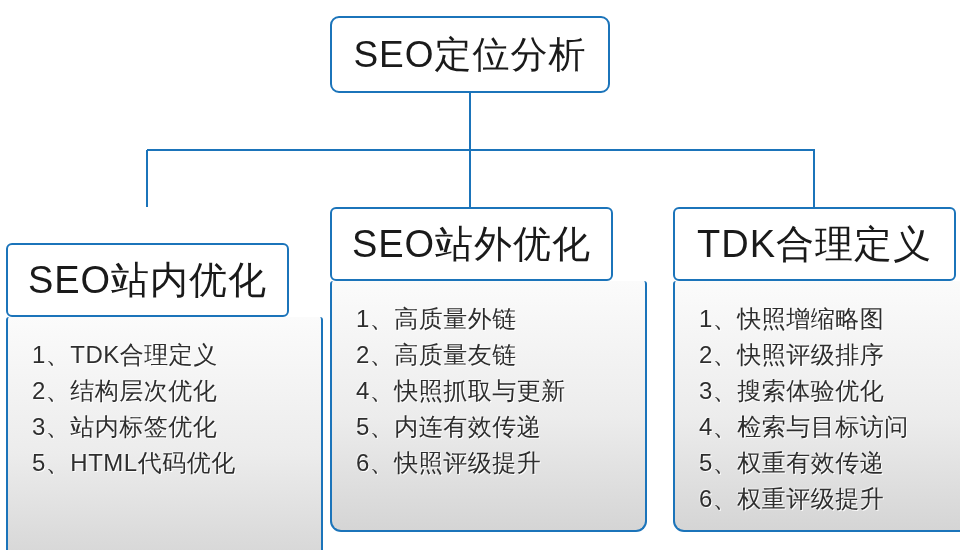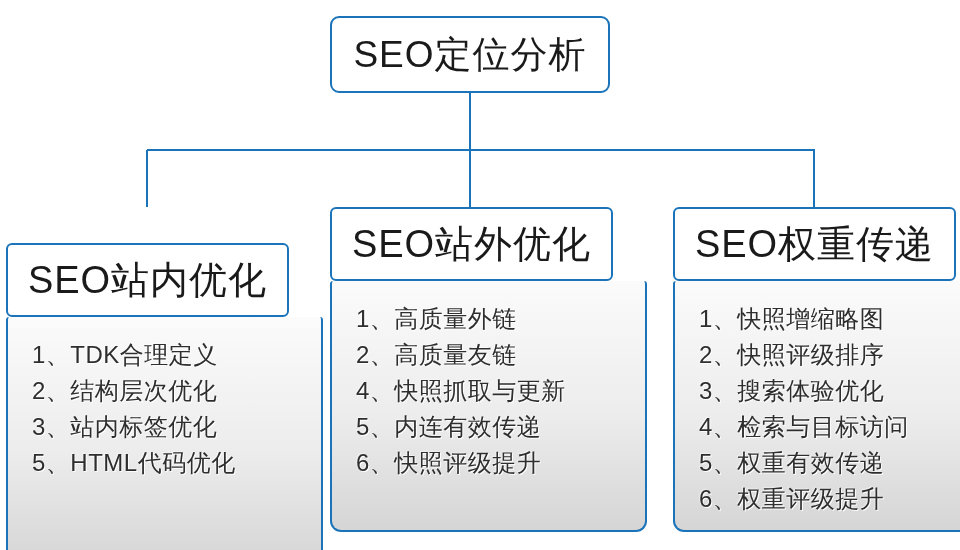--- a/index.html
+++ b/index.html
@@ -107,21 +107,21 @@
   </div>
   <div class="panel c2">
     <div class="item">1、高质量外链</div>
     <div class="item">2、高质量友链</div>
     <div class="item">4、快照抓取与更新</div>
     <div class="item">5、内连有效传递</div>
     <div class="item">6、快照评级提升</div>
   </div>
 
   <div class="box head-box c3">
-    <span>SEO权重传递</span>
+    <span>TDK合理定义</span>
   </div>
   <div class="panel c3">
     <div class="item">1、快照增缩略图</div>
     <div class="item">2、快照评级排序</div>
     <div class="item">3、搜索体验优化</div>
     <div class="item">4、检索与目标访问</div>
     <div class="item">5、权重有效传递</div>
     <div class="item">6、权重评级提升</div>
   </div>
 

